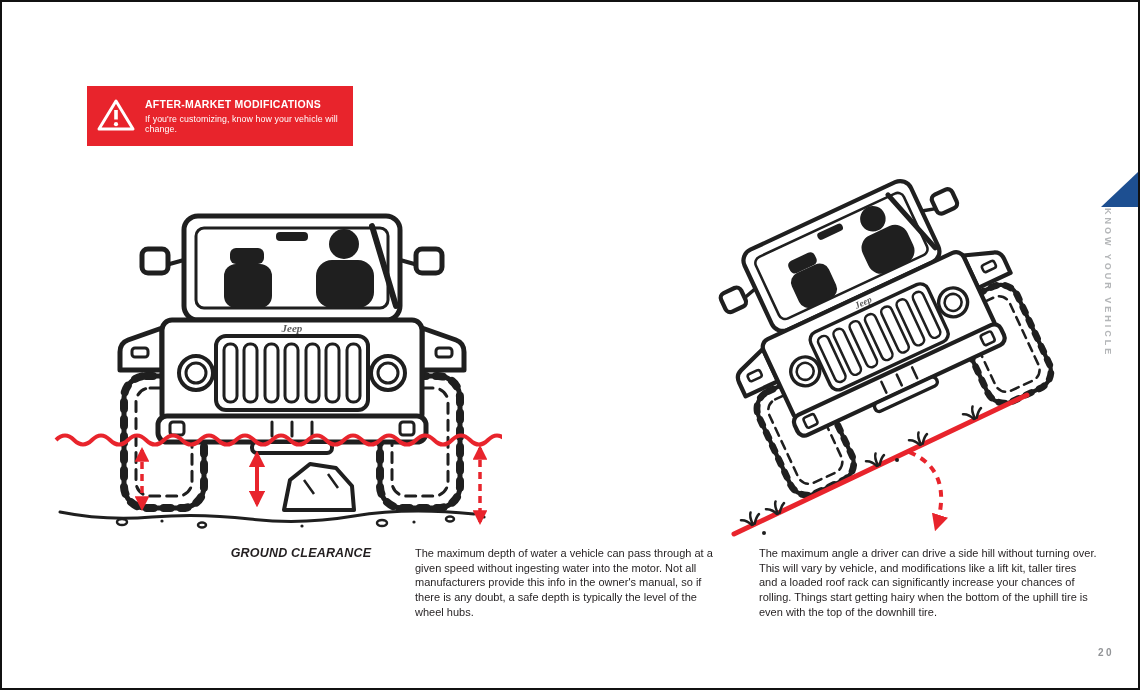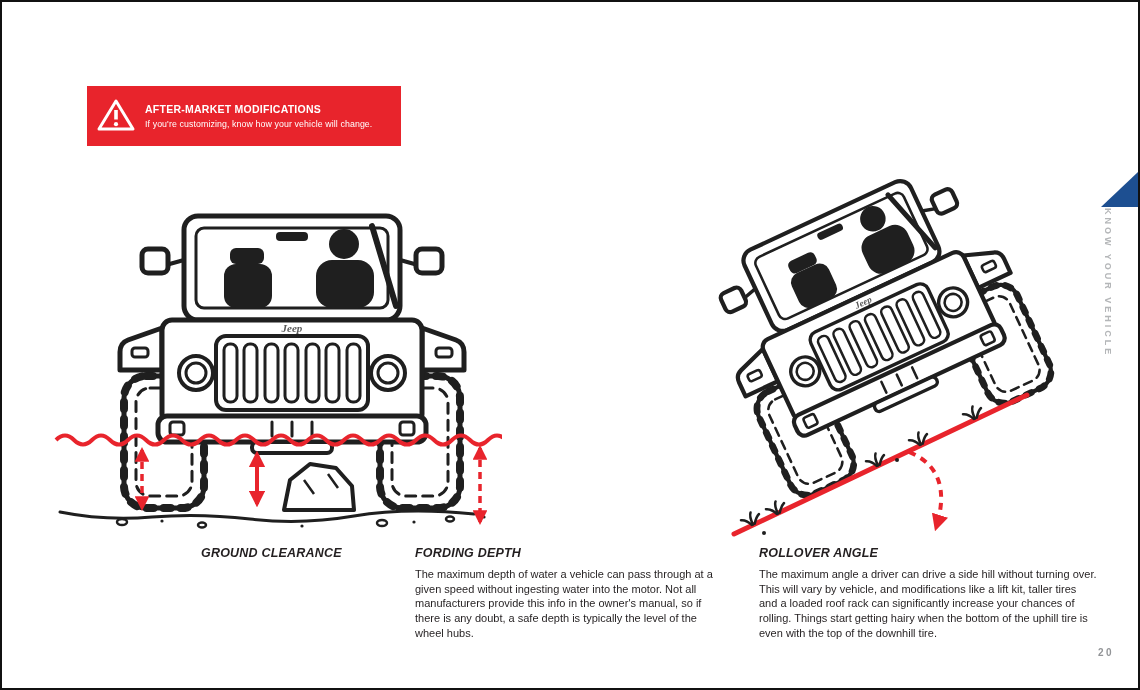--- a/index.html
+++ b/index.html
@@ -2,36 +2,36 @@
 <html><head>
 <meta charset="utf-8">
 <style>
   * { margin:0; padding:0; box-sizing:border-box; }
   html,body { width:1140px; height:690px; overflow:hidden; background:#fff;
               font-family:"Liberation Sans", sans-serif; }
   .page { position:relative; width:1140px; height:690px; background:#ffffff;
           border:2px solid #111; overflow:hidden; }
 
   
-  .warning { position:absolute; left:85px; top:84px; width:314px; height:60px;
+  .warning { position:absolute; left:85px; top:84px; width:266px; height:60px;
              background:#e8242c; display:flex; align-items:center; }
   .warning-iconbox { flex:0 0 58px; display:flex; align-items:center; justify-content:center; }
   .warning-text { flex:1; padding-right:10px; }
   .warning-title { color:#fff; font-weight:bold; font-size:10.5px; line-height:1.3;
                    letter-spacing:.25px; }
   .warning-sub { color:#fff; font-size:8.8px; margin-top:3px; letter-spacing:.1px; }
 
   
   .illus { position:absolute; }
   #illus-left  { left:50px;  top:190px; width:450px; height:360px; }
   #illus-right { left:620px; top:160px; width:470px; height:400px; }
 
   
   .section { position:absolute; top:544px; }
-  #sec-0 { left:199px; width:174px; }
+  #sec-0 { left:212px; width:174px;text-align:center; }
   #sec-1 { left:413px; width:313px; }
   #sec-2 { left:757px; width:338px; }
   .section-title { font-style:italic; font-weight:bold; font-size:12.5px;
                    color:#231f20; letter-spacing:.2px; margin-bottom:7px; }
   .section-body  { font-size:11px; line-height:1.34; color:#231f20; }
 
   
   .corner-flag { position:absolute; right:0; top:170px; width:37px; height:36px; }
   .side-label { position:absolute; left:1101px; top:206px; height:200px;
                 writing-mode:vertical-rl; font-size:9px; font-weight:bold;
@@ -167,25 +167,23 @@
       <circle cx="142" cy="371" r="2" fill="#1f1f1f"></circle>
       <circle cx="275" cy="298" r="2" fill="#1f1f1f"></circle>
     </g>
     <path d="M287 290 Q 332 308 314 366" fill="none" stroke="#e8242c" stroke-width="4" stroke-dasharray="7 6" marker-end="url(#ah)"></path>
   </svg>
 
   <div class="section" id="sec-0">
     <div class="section-title">GROUND CLEARANCE</div>
   </div>
   <div class="section" id="sec-1">
-    <div class="section-title">FORDING DEPTH</div>
     <div class="section-body">The maximum depth of water a vehicle can pass through at a given speed without ingesting water into the motor. Not all manufacturers provide this info in the owner's manual, so if there is any doubt, a safe depth is typically the level of the wheel hubs.</div>
   </div>
   <div class="section" id="sec-2">
-    <div class="section-title">ROLLOVER ANGLE</div>
     <div class="section-body">The maximum angle a driver can drive a side hill without turning over. This will vary by vehicle, and modifications like a lift kit, taller tires and a loaded roof rack can significantly increase your chances of rolling. Things start getting hairy when the bottom of the uphill tire is even with the top of the downhill tire.</div>
   </div>
 
   <svg class="corner-flag" viewBox="0 0 37 36">
     <polygon points="37,0 37,35 0,35" fill="#1d4f91"></polygon>
   </svg>
   <div class="side-label">KNOW YOUR VEHICLE</div>
   <div class="page-number">20</div>
 
 </div>

